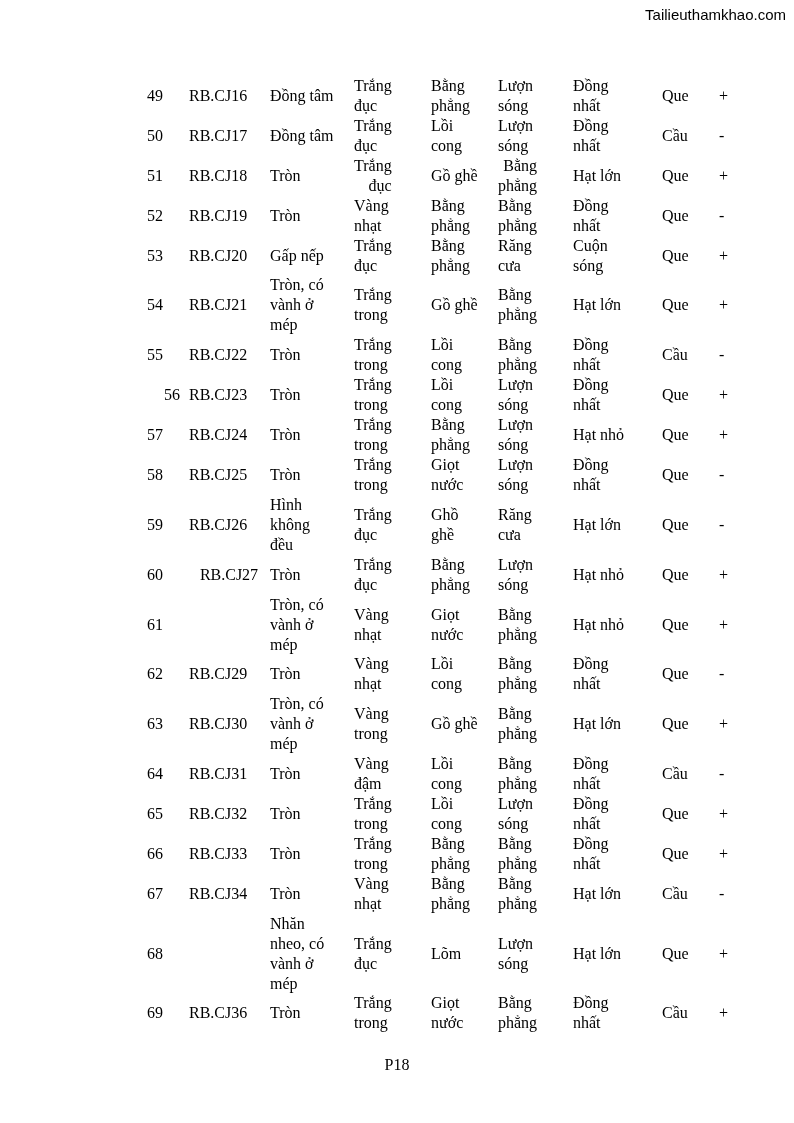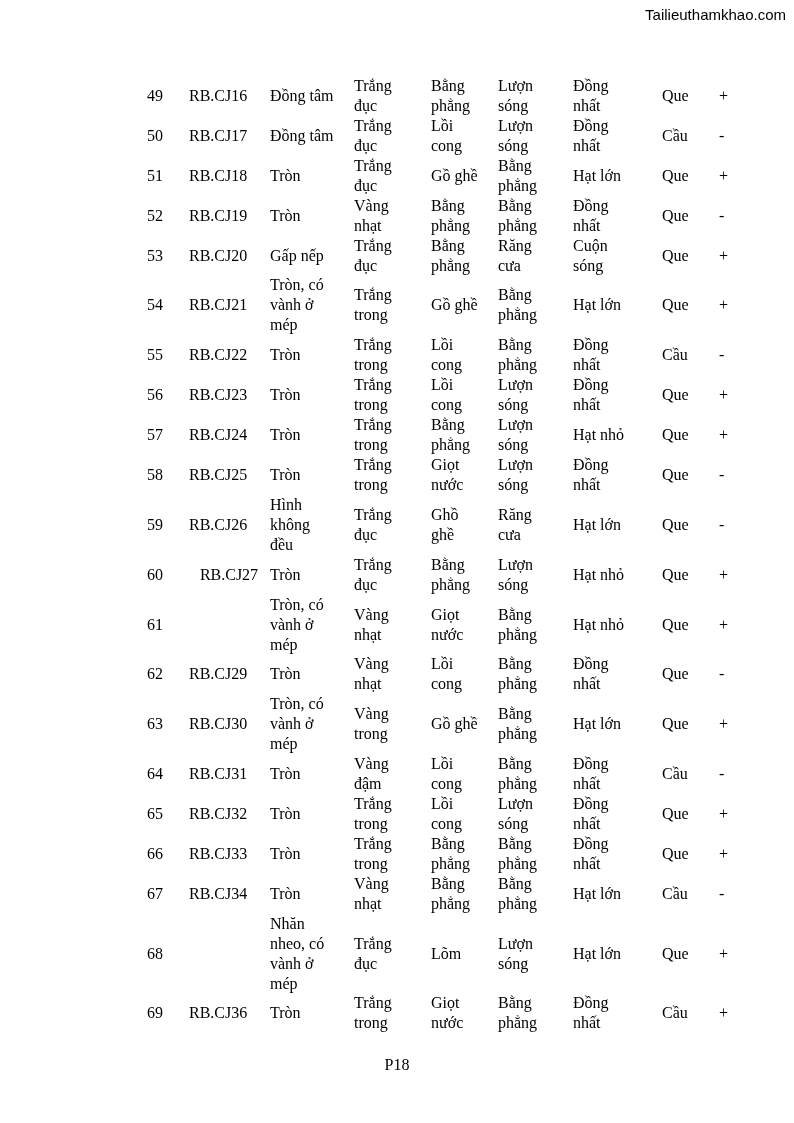--- a/index.html
+++ b/index.html
@@ -86,21 +86,21 @@
         <span class="txt">Đồng
 nhất</span>
       </div>
       <div class="cell c-cell" style="top: 0px; height: 40px;">
         <span class="txt">Cầu</span>
       </div>
       <div class="cell c-gram" style="top: 0px; height: 40px;">
         <span class="txt">-</span>
       </div>
     </div>
-    <div class="row" style="top: 156px; height: 40px;">
+    <div class="row" style="top: 156px; height: 40px; text-align: right;">
       <div class="cell c-no" style="top: 0px; height: 40px;">
         <span class="txt">51</span>
       </div>
       <div class="cell c-code" style="top: 0px; height: 40px;">
         <span class="txt">RB.CJ18</span>
       </div>
       <div class="cell c-shape" style="top: 0px; height: 40px;">
         <span class="txt">Tròn</span>
       </div>
       <div class="cell c-color" style="top: 0px; height: 40px;">
@@ -250,21 +250,21 @@
 nhất</span>
       </div>
       <div class="cell c-cell" style="top: 0px; height: 40px;">
         <span class="txt">Cầu</span>
       </div>
       <div class="cell c-gram" style="top: 0px; height: 40px;">
         <span class="txt">-</span>
       </div>
     </div>
     <div class="row" style="top: 375px; height: 40px;">
-      <div class="cell c-no" style="top: 0px; height: 40px;">
+      <div class="cell c-no" style="top: 0px; height: 40px; margin-left: 17px;">
         <span class="txt">56</span>
       </div>
       <div class="cell c-code" style="top: 0px; height: 40px;">
         <span class="txt">RB.CJ23</span>
       </div>
       <div class="cell c-shape" style="top: 0px; height: 40px;">
         <span class="txt">Tròn</span>
       </div>
       <div class="cell c-color" style="top: 0px; height: 40px;">
         <span class="txt">Trắng

